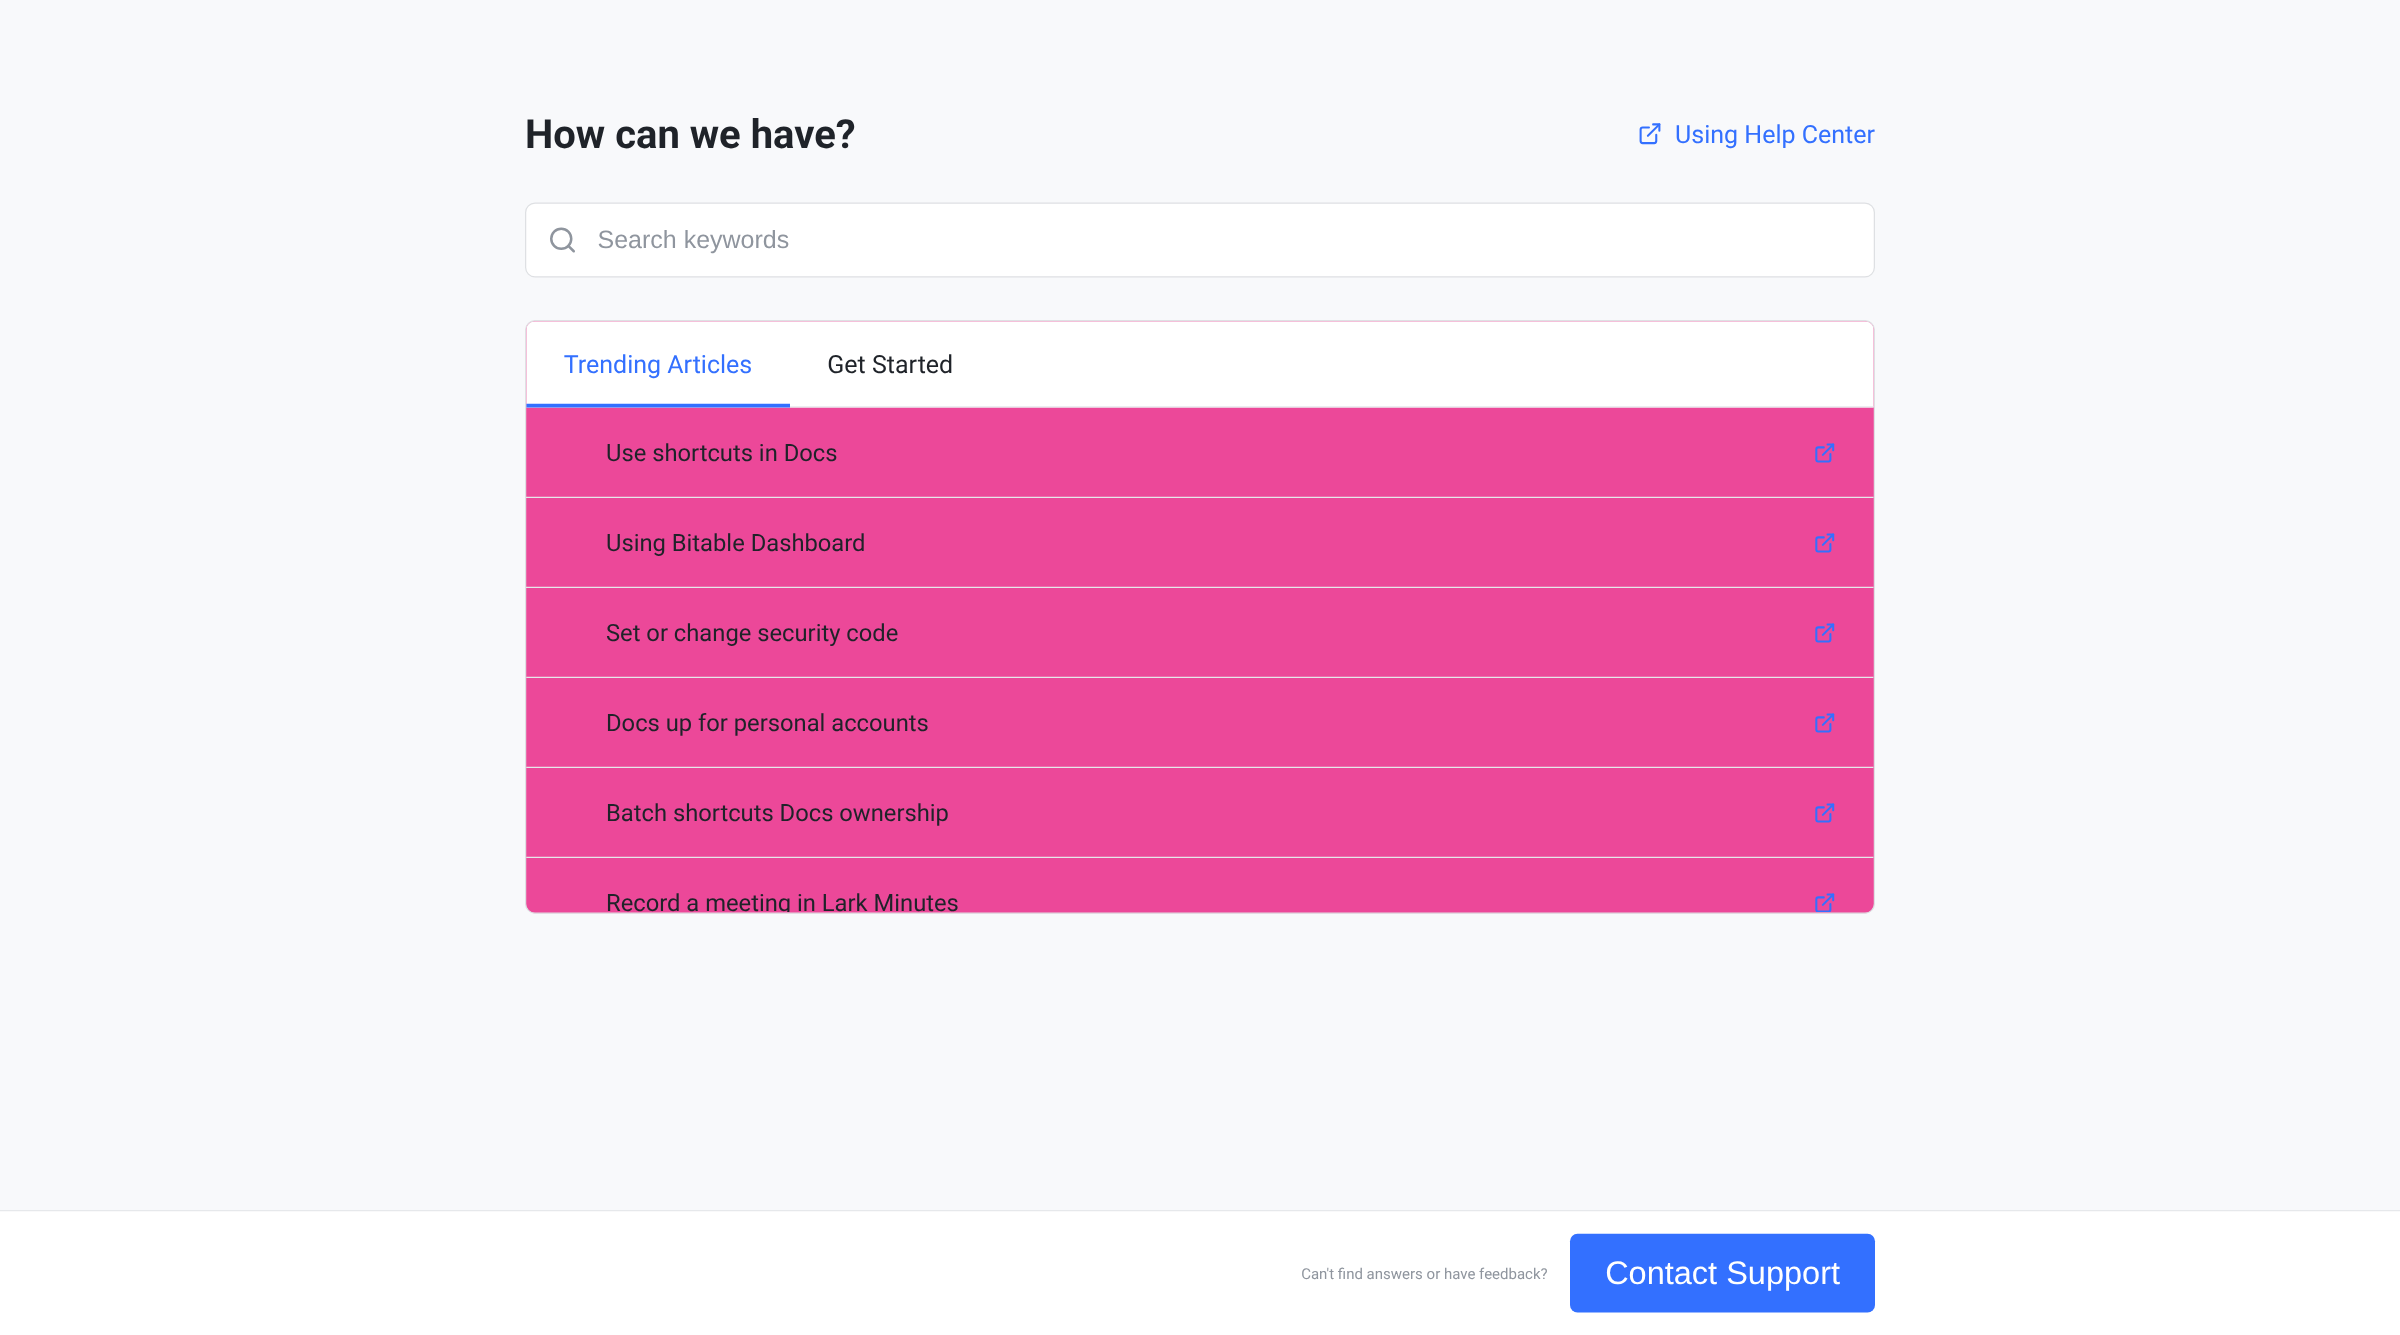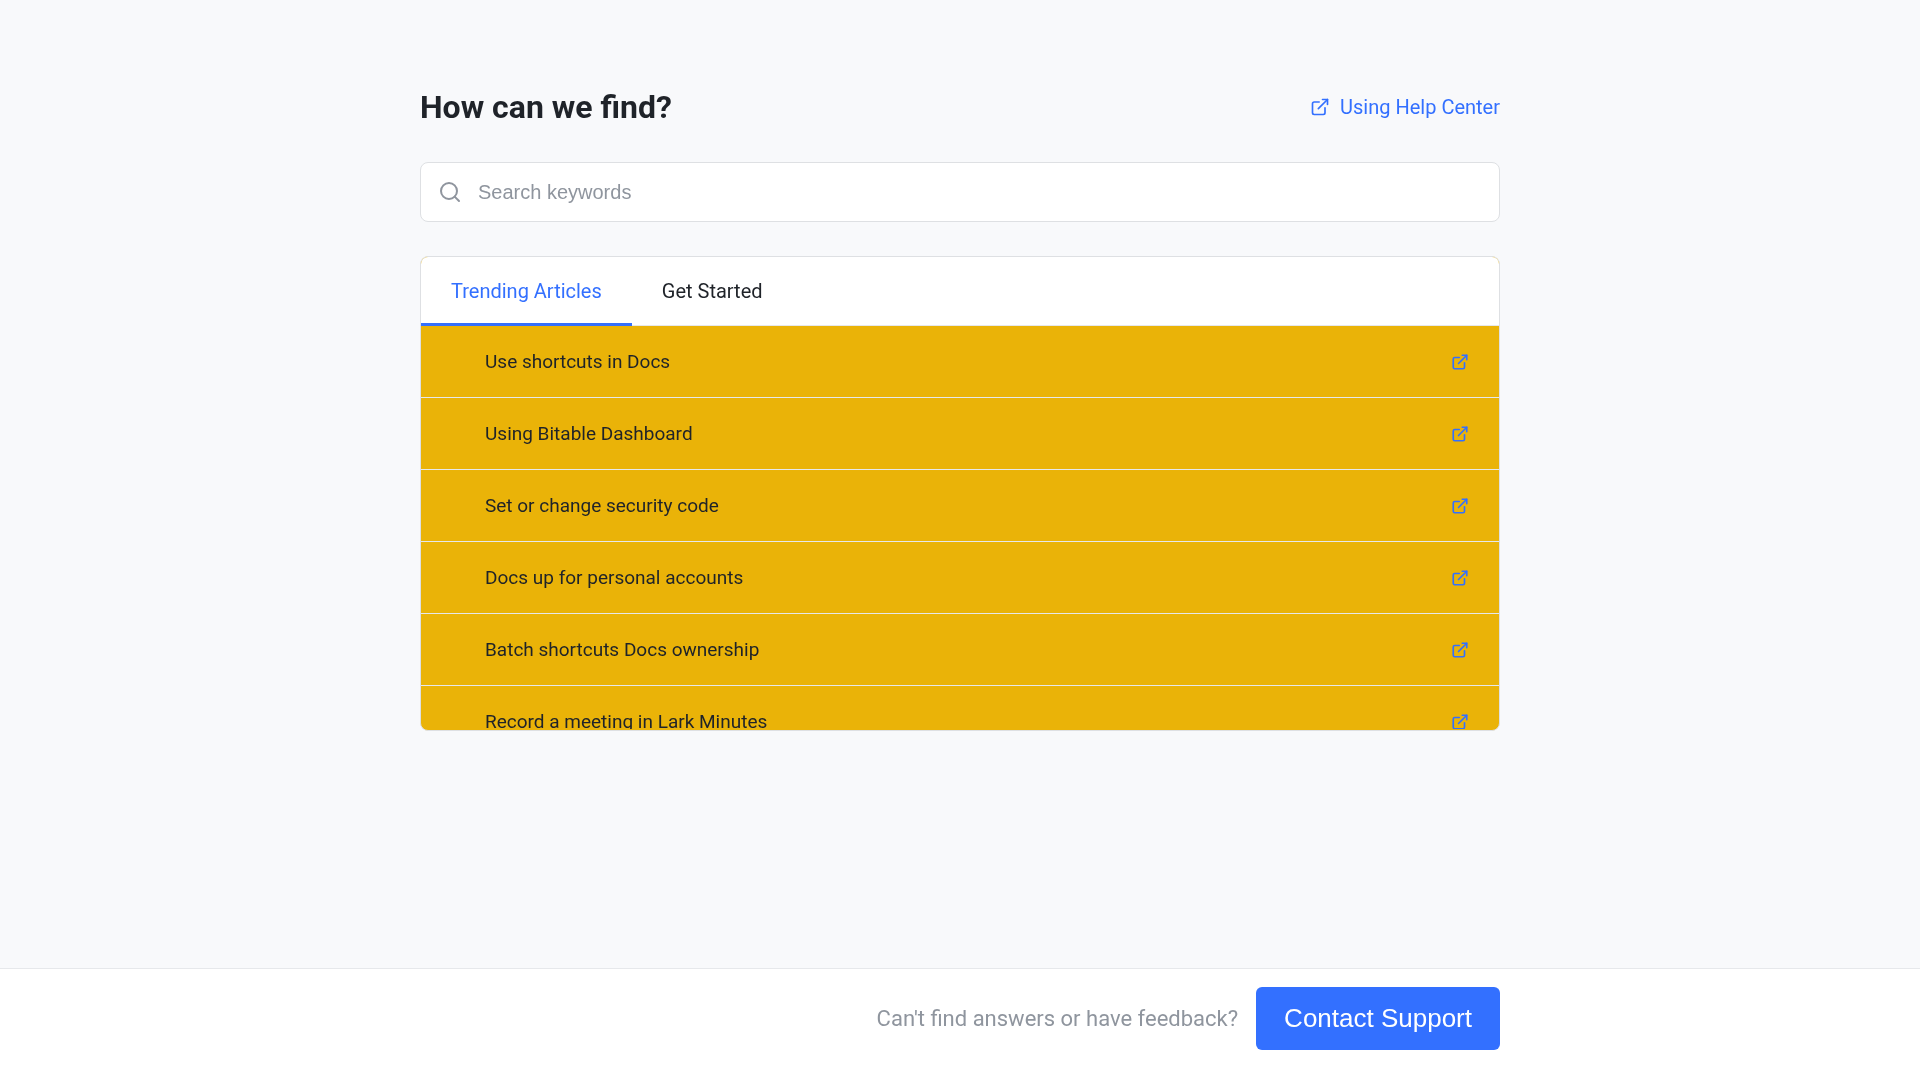--- a/index.html
+++ b/index.html
@@ -65,21 +65,21 @@
       border: none;
       outline: none;
       font-size: 20px;
       color: #1f2329;
       background: transparent;
     }
     .search-input::placeholder {
       color: #8f959e;
     }
     .card {
-      background: #eab308;
+      background: #ec4899;
       border: 1px solid #dee0e3;
       border-radius: 8px;
       overflow: hidden;
       position: relative;
       height: 475px;
     }
     .tabs {
       display: flex;
       border-bottom: 1px solid #e6e8eb;
       padding: 0 30px;
@@ -158,42 +158,42 @@
     }
     .footer-inner {
       width: 1080px;
       margin: 0 auto;
       display: flex;
       justify-content: flex-end;
       align-items: center;
       gap: 18px;
     }
     .footer-text {
-      font-size: 22px;
+      font-size: 12px;
       color: #8f959e;
     }
     .contact-button {
       background: #3370ff;
       color: #ffffff;
       border: none;
       border-radius: 6px;
       padding: 16px 28px;
       font-size: 26px;
       cursor: pointer;
     }
     .extlink-svg {
       flex-shrink: 0;
     }
   </style>
 </head>
 <body>
 
 <div class="container">
   <div class="header-row">
-    <h1 class="page-title">How can we find?</h1>
+    <h1 class="page-title">How can we have?</h1>
     <a class="help-center-link">
       <svg class="extlink-svg" viewBox="0 0 24 24" fill="none" stroke="currentColor" stroke-width="2" stroke-linecap="round" stroke-linejoin="round">
         <path d="M18 13v6a2 2 0 0 1-2 2H5a2 2 0 0 1-2-2V8a2 2 0 0 1 2-2h6"></path>
         <polyline points="15 3 21 3 21 9"></polyline>
         <line x1="10" y1="14" x2="21" y2="3"></line>
       </svg>
       <span>Using Help Center</span>
     </a>
   </div>
 

